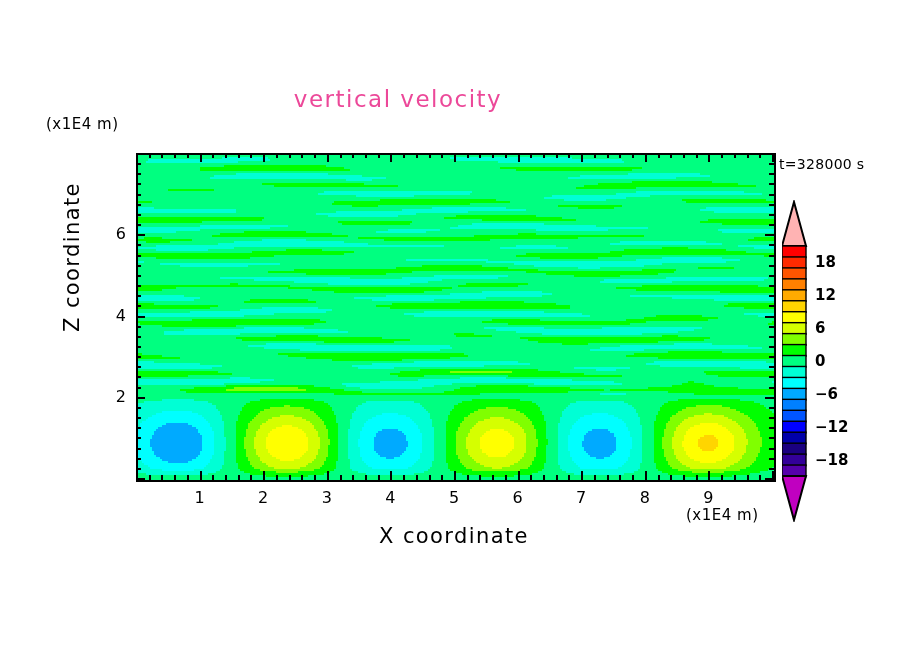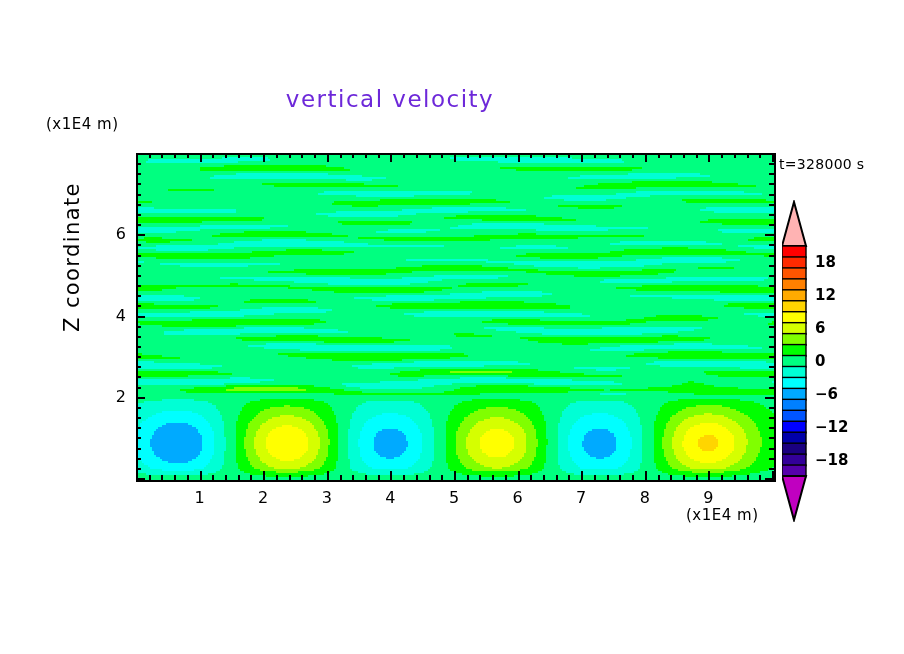--- a/index.html
+++ b/index.html
@@ -23,22 +23,23 @@
   }
   
   .title {
     position: absolute;
     left: 0;
     top: 86px;
     width: 780px;
     text-align: center;
     font-size: 23px;
     letter-spacing: 1.5px;
-    color: #6d28d9;
+    color: #ec4899;
     white-space: nowrap;
+    padding-left: 8px;
   }
   
   .unit-top-left {
     position: absolute;
     left: 46px;
     top: 115px;
     font-size: 15px;
     color: #000;
     white-space: nowrap;
     letter-spacing: 0.5px;
@@ -142,20 +143,21 @@
 <body>
 
 <div class="figure">
 
   <div class="title">vertical velocity</div>
 
   <div class="unit-top-left">(x1E4 m)</div>
   <div class="unit-bottom-right">(x1E4 m)</div>
 
   <div class="ylabel">Z coordinate</div>
+  <div class="xlabel">X coordinate</div>
 
   <div class="time-annot">t=328000 s</div>
 
   <div class="plot-frame">
     <div class="plot-inner">
       <svg class="plot-svg" id="contour-svg" width="636" height="325" viewBox="0 0 636 325" preserveAspectRatio="none">
           <rect x="0" y="0" width="636" height="325" fill="#00ff00"></rect>
           <rect x="0" y="0" width="636" height="2" fill="#00ff80"></rect>
           <rect x="0" y="2" width="84" height="2" fill="#00ff80"></rect>
           <rect x="84" y="2" width="46" height="2" fill="#00ffd5"></rect>

